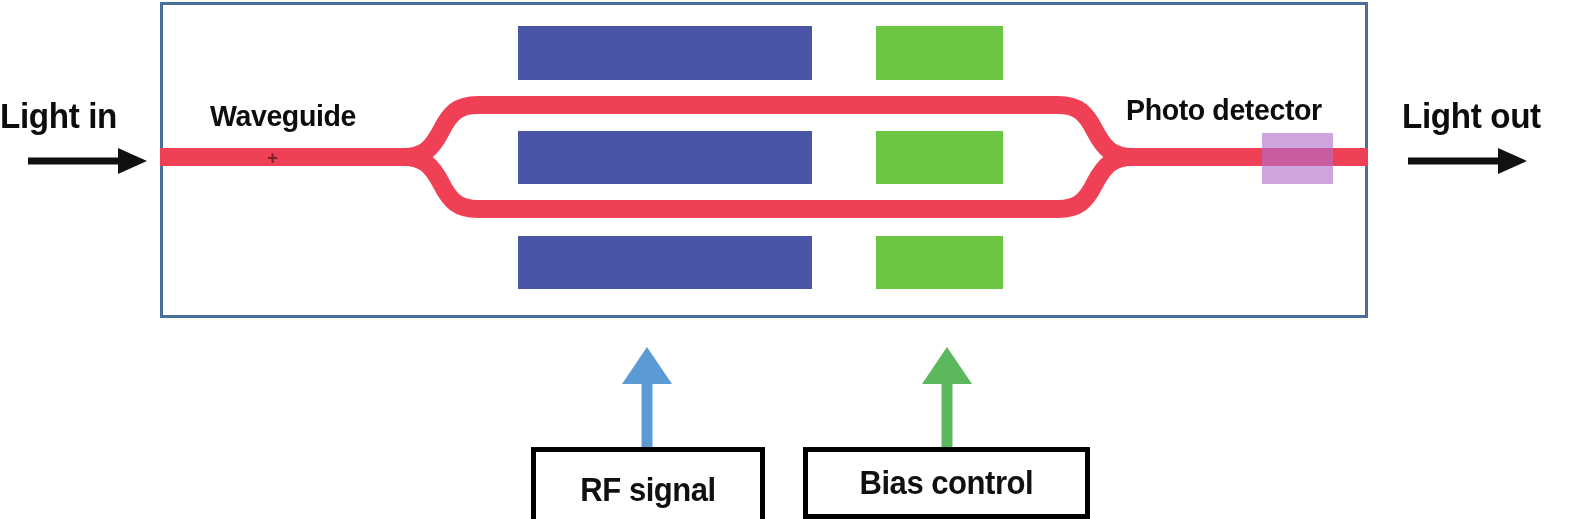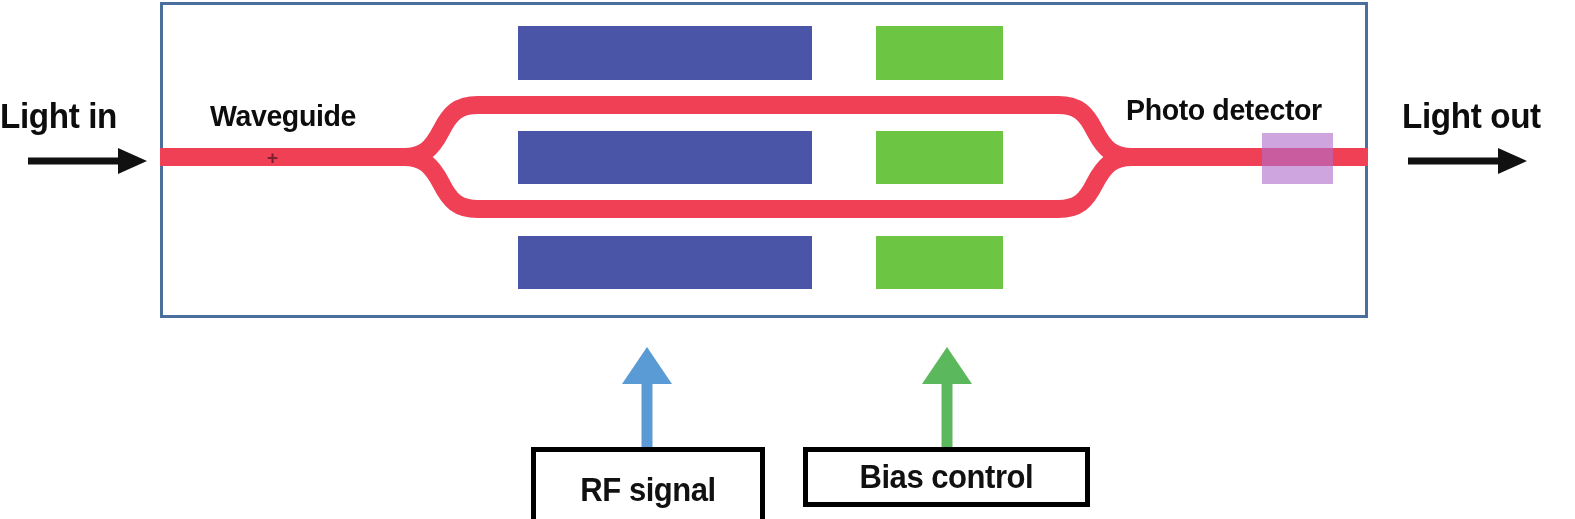--- a/index.html
+++ b/index.html
@@ -100,21 +100,21 @@
   }
   .ctrl-box .ctrl-text {
     font-family: "Liberation Sans", "DejaVu Sans", sans-serif;
     font-weight: bold;
     font-size: 33px;
     color: #111111;
     letter-spacing: -0.5px;
     transform: scaleX(0.94);
   }
   #rf-box   { left: 531px; top: 447px; width: 234px; height: 86px; }
-  #bias-box { left: 803px; top: 447px; width: 287px; height: 60px; }
+  #bias-box { left: 803px; top: 447px; width: 287px; height: 72px; }
 </style>
 </head>
 <body>
 
 <div id="stage">
 
   <div id="chip-frame"></div>
 
   <div class="electrode rf" style="left:518px; top:26px;  width:294px; height:54px;"></div>
   <div class="electrode rf" style="left:518px; top:131px; width:294px; height:53px;"></div>

